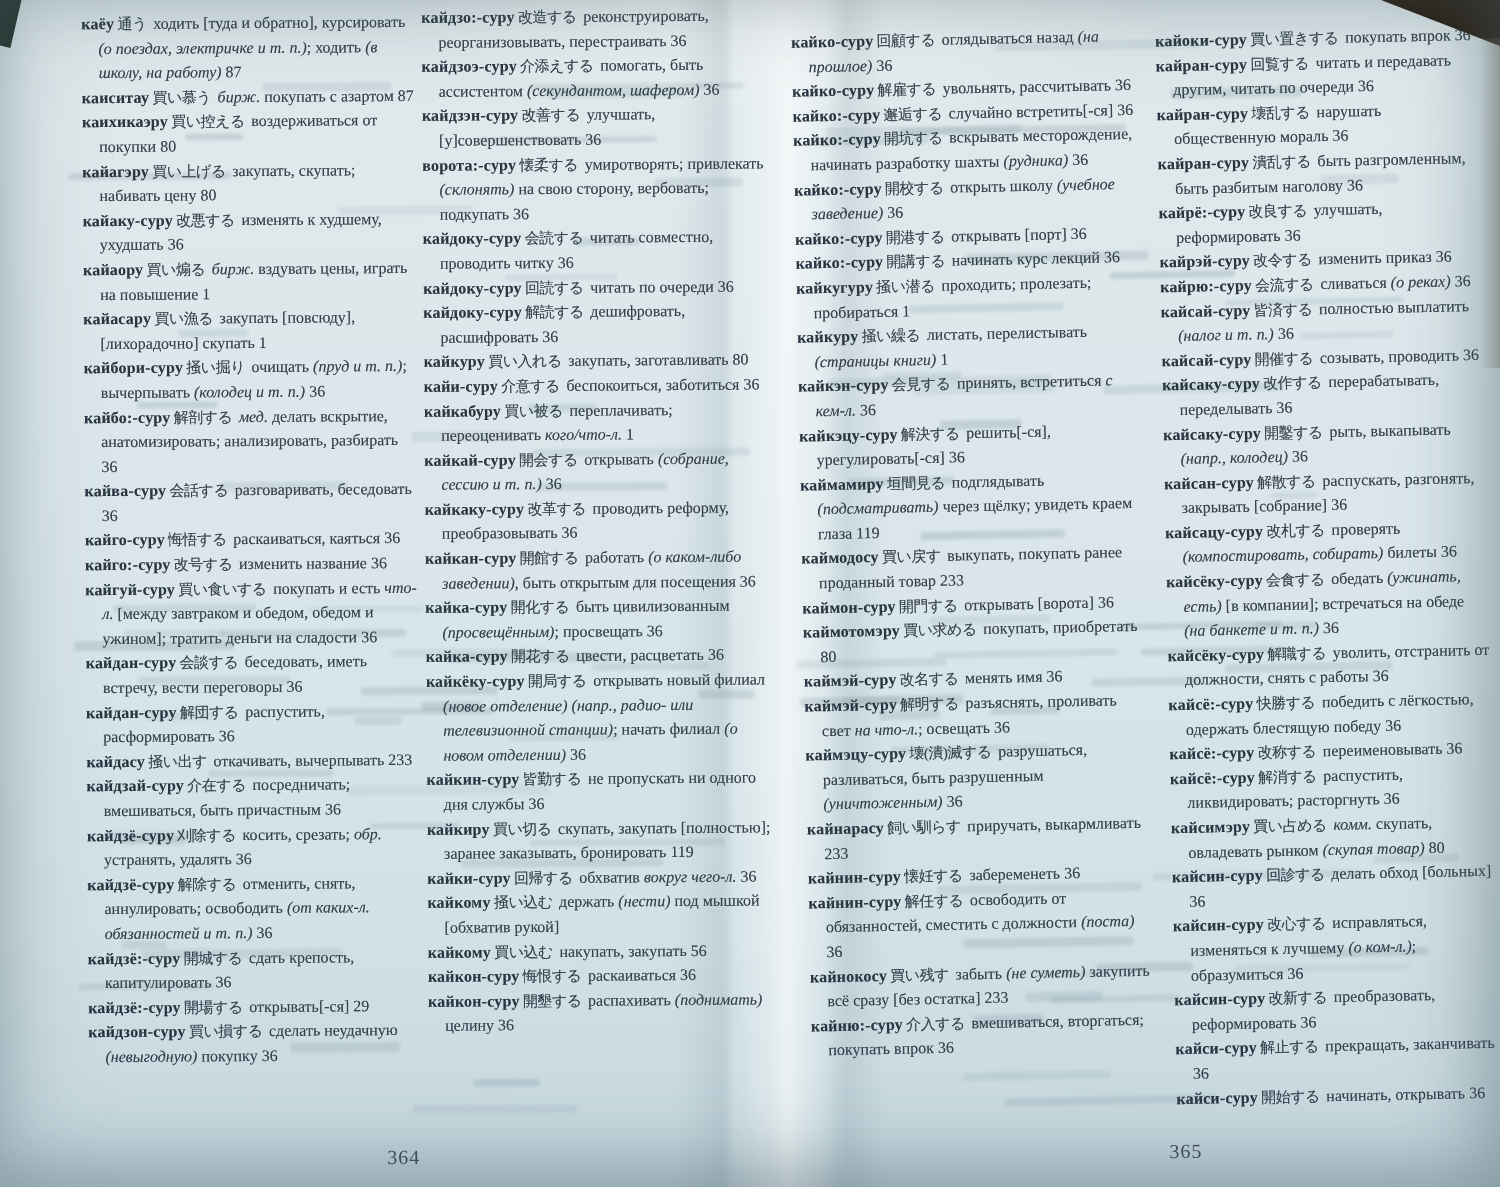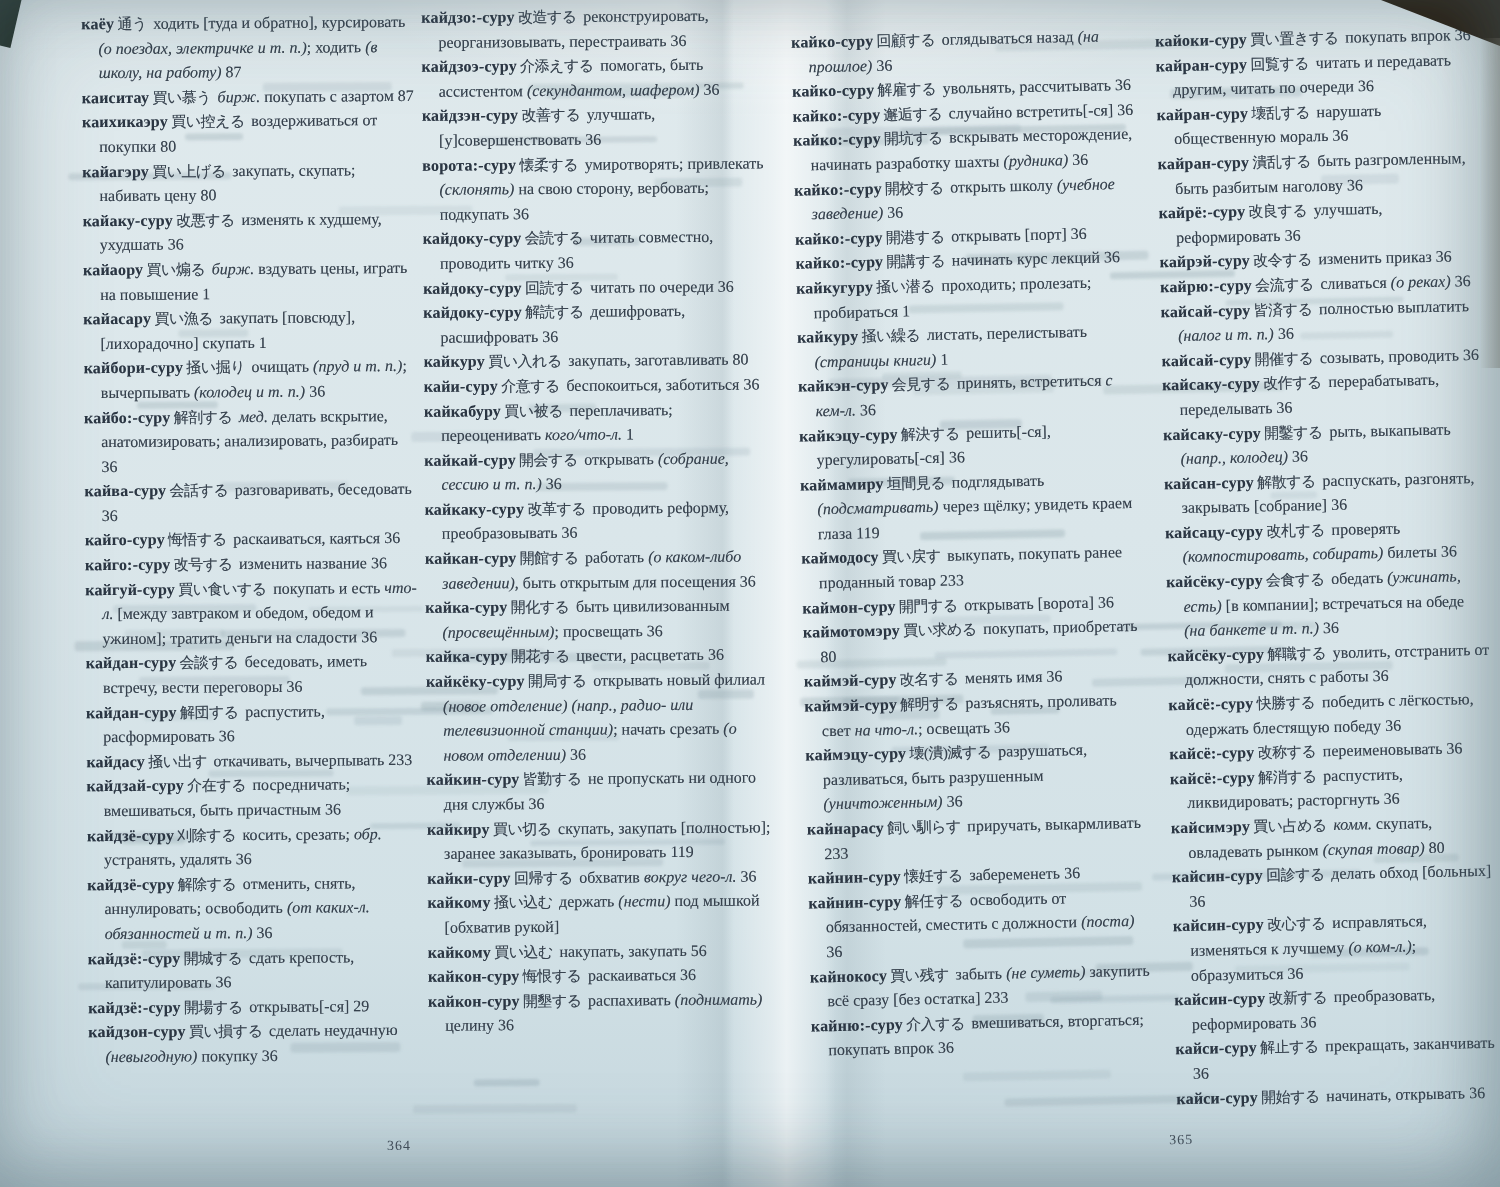--- a/index.html
+++ b/index.html
@@ -29,21 +29,21 @@
   .page { position:absolute; top:0; height:1187px; }
   .page-left  { left:0; width:770px; transform:rotate(-0.4deg); transform-origin:400px 560px; }
   .page-right { left:770px; width:730px; transform:rotate(-1.15deg); transform-origin:360px 580px; }
   .col { position:absolute; color:#36414d; font-size:16px; line-height:24.6px;
     text-rendering:optimizeLegibility; }
   .entry { padding-left:17px; text-indent:-17px;
     text-shadow:0 0 0.6px rgba(54,65,77,.45); }
   .hw { font-weight:bold; color:#2b3643; letter-spacing:.2px; }
   .kj { font-size:15px; letter-spacing:-.5px; color:#38434f; }
   .it { font-style:italic; }
-  .pagenum { position:absolute; font-size:14px; color:#414c58; letter-spacing:1px; }
+  .pagenum { position:absolute; font-size:20px; color:#414c58; letter-spacing:1px;margin-top:8px; }
   .ghost { position:absolute; border-radius:3px; filter:blur(1.6px); pointer-events:none; }
 </style>
 </head>
 <body>
 
 <div class="photo">
   <div class="spine-shadow-l"></div>
   <div class="spine-glow"></div>
   <div class="spine-shadow-r"></div>
 
@@ -129,21 +129,21 @@
         <div class="entry"><span class="hw">кайдоку-суру</span><span class="kj">&nbsp;回読する&nbsp; </span><span>читать по очереди 36</span></div>
         <div class="entry"><span class="hw">кайдоку-суру</span><span class="kj">&nbsp;解読する&nbsp; </span><span>дешифровать, расшифровать 36</span></div>
         <div class="entry"><span class="hw">кайкуру</span><span class="kj">&nbsp;買い入れる&nbsp; </span><span>закупать, заготавливать 80</span></div>
         <div class="entry"><span class="hw">кайи-суру</span><span class="kj">&nbsp;介意する&nbsp; </span><span>беспокоиться, заботиться 36</span></div>
         <div class="entry"><span class="hw">кайкабуру</span><span class="kj">&nbsp;買い被る&nbsp; </span><span>переплачивать; переоценивать </span><span class="it">кого/что-л. </span><span>1</span></div>
         <div class="entry"><span class="hw">кайкай-суру</span><span class="kj">&nbsp;開会する&nbsp; </span><span>открывать </span><span class="it">(собрание, сессию и т. п.)</span><span> 36</span></div>
         <div class="entry"><span class="hw">кайкаку-суру</span><span class="kj">&nbsp;改革する&nbsp; </span><span>проводить реформу, преобразовывать 36</span></div>
         <div class="entry"><span class="hw">кайкан-суру</span><span class="kj">&nbsp;開館する&nbsp; </span><span>работать </span><span class="it">(о каком-либо заведении)</span><span>, быть открытым для посещения 36</span></div>
         <div class="entry"><span class="hw">кайка-суру</span><span class="kj">&nbsp;開化する&nbsp; </span><span>быть цивилизованным </span><span class="it">(просвещённым)</span><span>; просвещать 36</span></div>
         <div class="entry"><span class="hw">кайка-суру</span><span class="kj">&nbsp;開花する&nbsp; </span><span>цвести, расцветать 36</span></div>
-        <div class="entry"><span class="hw">кайкёку-суру</span><span class="kj">&nbsp;開局する&nbsp; </span><span>открывать новый филиал </span><span class="it">(новое отделение) (напр., радио- или телевизионной станции)</span><span>; начать срезать </span><span class="it">(о новом отделении)</span><span> 36</span></div>
+        <div class="entry"><span class="hw">кайкёку-суру</span><span class="kj">&nbsp;開局する&nbsp; </span><span>открывать новый филиал </span><span class="it">(новое отделение) (напр., радио- или телевизионной станции)</span><span>; начать филиал </span><span class="it">(о новом отделении)</span><span> 36</span></div>
         <div class="entry"><span class="hw">кайкин-суру</span><span class="kj">&nbsp;皆勤する&nbsp; </span><span>не пропускать ни одного дня службы 36</span></div>
         <div class="entry"><span class="hw">кайкиру</span><span class="kj">&nbsp;買い切る&nbsp; </span><span>скупать, закупать [полностью]; заранее заказывать, бронировать 119</span></div>
         <div class="entry"><span class="hw">кайки-суру</span><span class="kj">&nbsp;回帰する&nbsp; </span><span>обхватив </span><span class="it">вокруг чего-л. </span><span>36</span></div>
         <div class="entry"><span class="hw">кайкому</span><span class="kj">&nbsp;掻い込む&nbsp; </span><span>держать </span><span class="it">(нести)</span><span> под мышкой [обхватив рукой]</span></div>
         <div class="entry"><span class="hw">кайкому</span><span class="kj">&nbsp;買い込む&nbsp; </span><span>накупать, закупать 56</span></div>
         <div class="entry"><span class="hw">кайкон-суру</span><span class="kj">&nbsp;悔恨する&nbsp; </span><span>раскаиваться 36</span></div>
         <div class="entry"><span class="hw">кайкон-суру</span><span class="kj">&nbsp;開墾する&nbsp; </span><span>распахивать </span><span class="it">(поднимать)</span><span> целину 36</span></div>
       </div>
     <div class="pagenum" style="left:383px; top:1138px;">364</div>
   </div>

